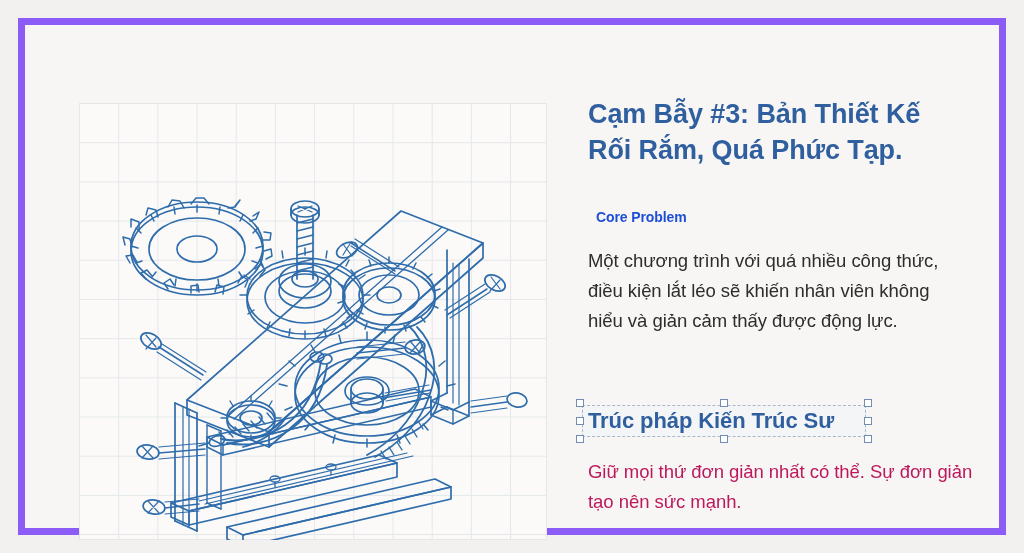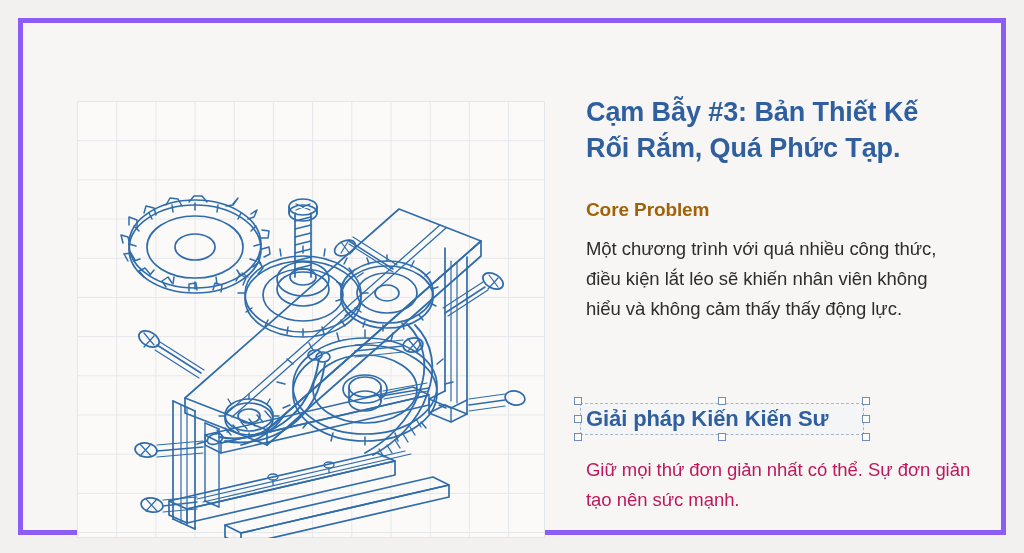--- a/index.html
+++ b/index.html
@@ -23,21 +23,21 @@
   }
 
   
   .card {
     position: absolute;
     left: 18px;
     top: 18px;
     width: 988px;
     height: 517px;
     background: #f7f6f4;
-    border: 5px solid #8b5cf6;
+    border: 7px solid #8b5cf6;
     box-sizing: border-box;
   }
 
   
   .blueprint {
     position: absolute;
     left: 54px;
     top: 78px;
     width: 468px;
     height: 437px;
@@ -83,24 +83,24 @@
     color: #2f5f9e;
     font-size: 27px;
     font-weight: bold;
     line-height: 1.33;
     letter-spacing: -0.1px;
     margin: 0;
     width: 375px;
   }
 
   .section-heading {
-    color: #a16207;
-    font-size: 19px;
+    color: #1d4ed8;
+    font-size: 14px;
     font-weight: bold;
-    margin: 0;
+    margin: 8px;
     padding-top: 32px;
     letter-spacing: -0.1px;
   }
 
   .body-text {
     color: #2d2d2d;
     font-size: 18.5px;
     line-height: 1.62;
     margin: 0;
     padding-top: 13px;
@@ -409,26 +409,26 @@
                        M172 332 l0 5 M190 327 l4 4 M196 315 l6 0 M190 303 l3 -5"></path>
             </g>
           </g>
         </g>
       </svg>
     </div>
 
     <div class="content">
       <h1 class="headline">Cạm Bẫy #3: Bản Thiết Kế Rối Rắm, Quá Phức Tạp.</h1>
       <h2 class="section-heading">Core Problem</h2>
-      <p class="body-text">Một chương trình với quá nhiều công thức, điều kiện lắt léo sẽ khiến nhân viên không hiểu và không cảm thấy thấy động lực.</p>
+      <p class="body-text">Một chương trình với quá nhiều công thức, điều kiện lắt léo sẽ khiến nhân viên không hiểu và giản cảm thấy được động lực.</p>
     </div>
 
     <div class="solution-wrap">
       <div class="solution-box"></div>
-      <span class="solution-text">Giải pháp Kiến Kiến Sư</span>
+      <span class="solution-text">Trúc pháp Kiến Trúc Sư</span>
       <span class="handle h-tl"></span>
       <span class="handle h-tm"></span>
       <span class="handle h-tr"></span>
       <span class="handle h-ml"></span>
       <span class="handle h-mr"></span>
       <span class="handle h-bl"></span>
       <span class="handle h-bm"></span>
       <span class="handle h-br"></span>
     </div>
 

